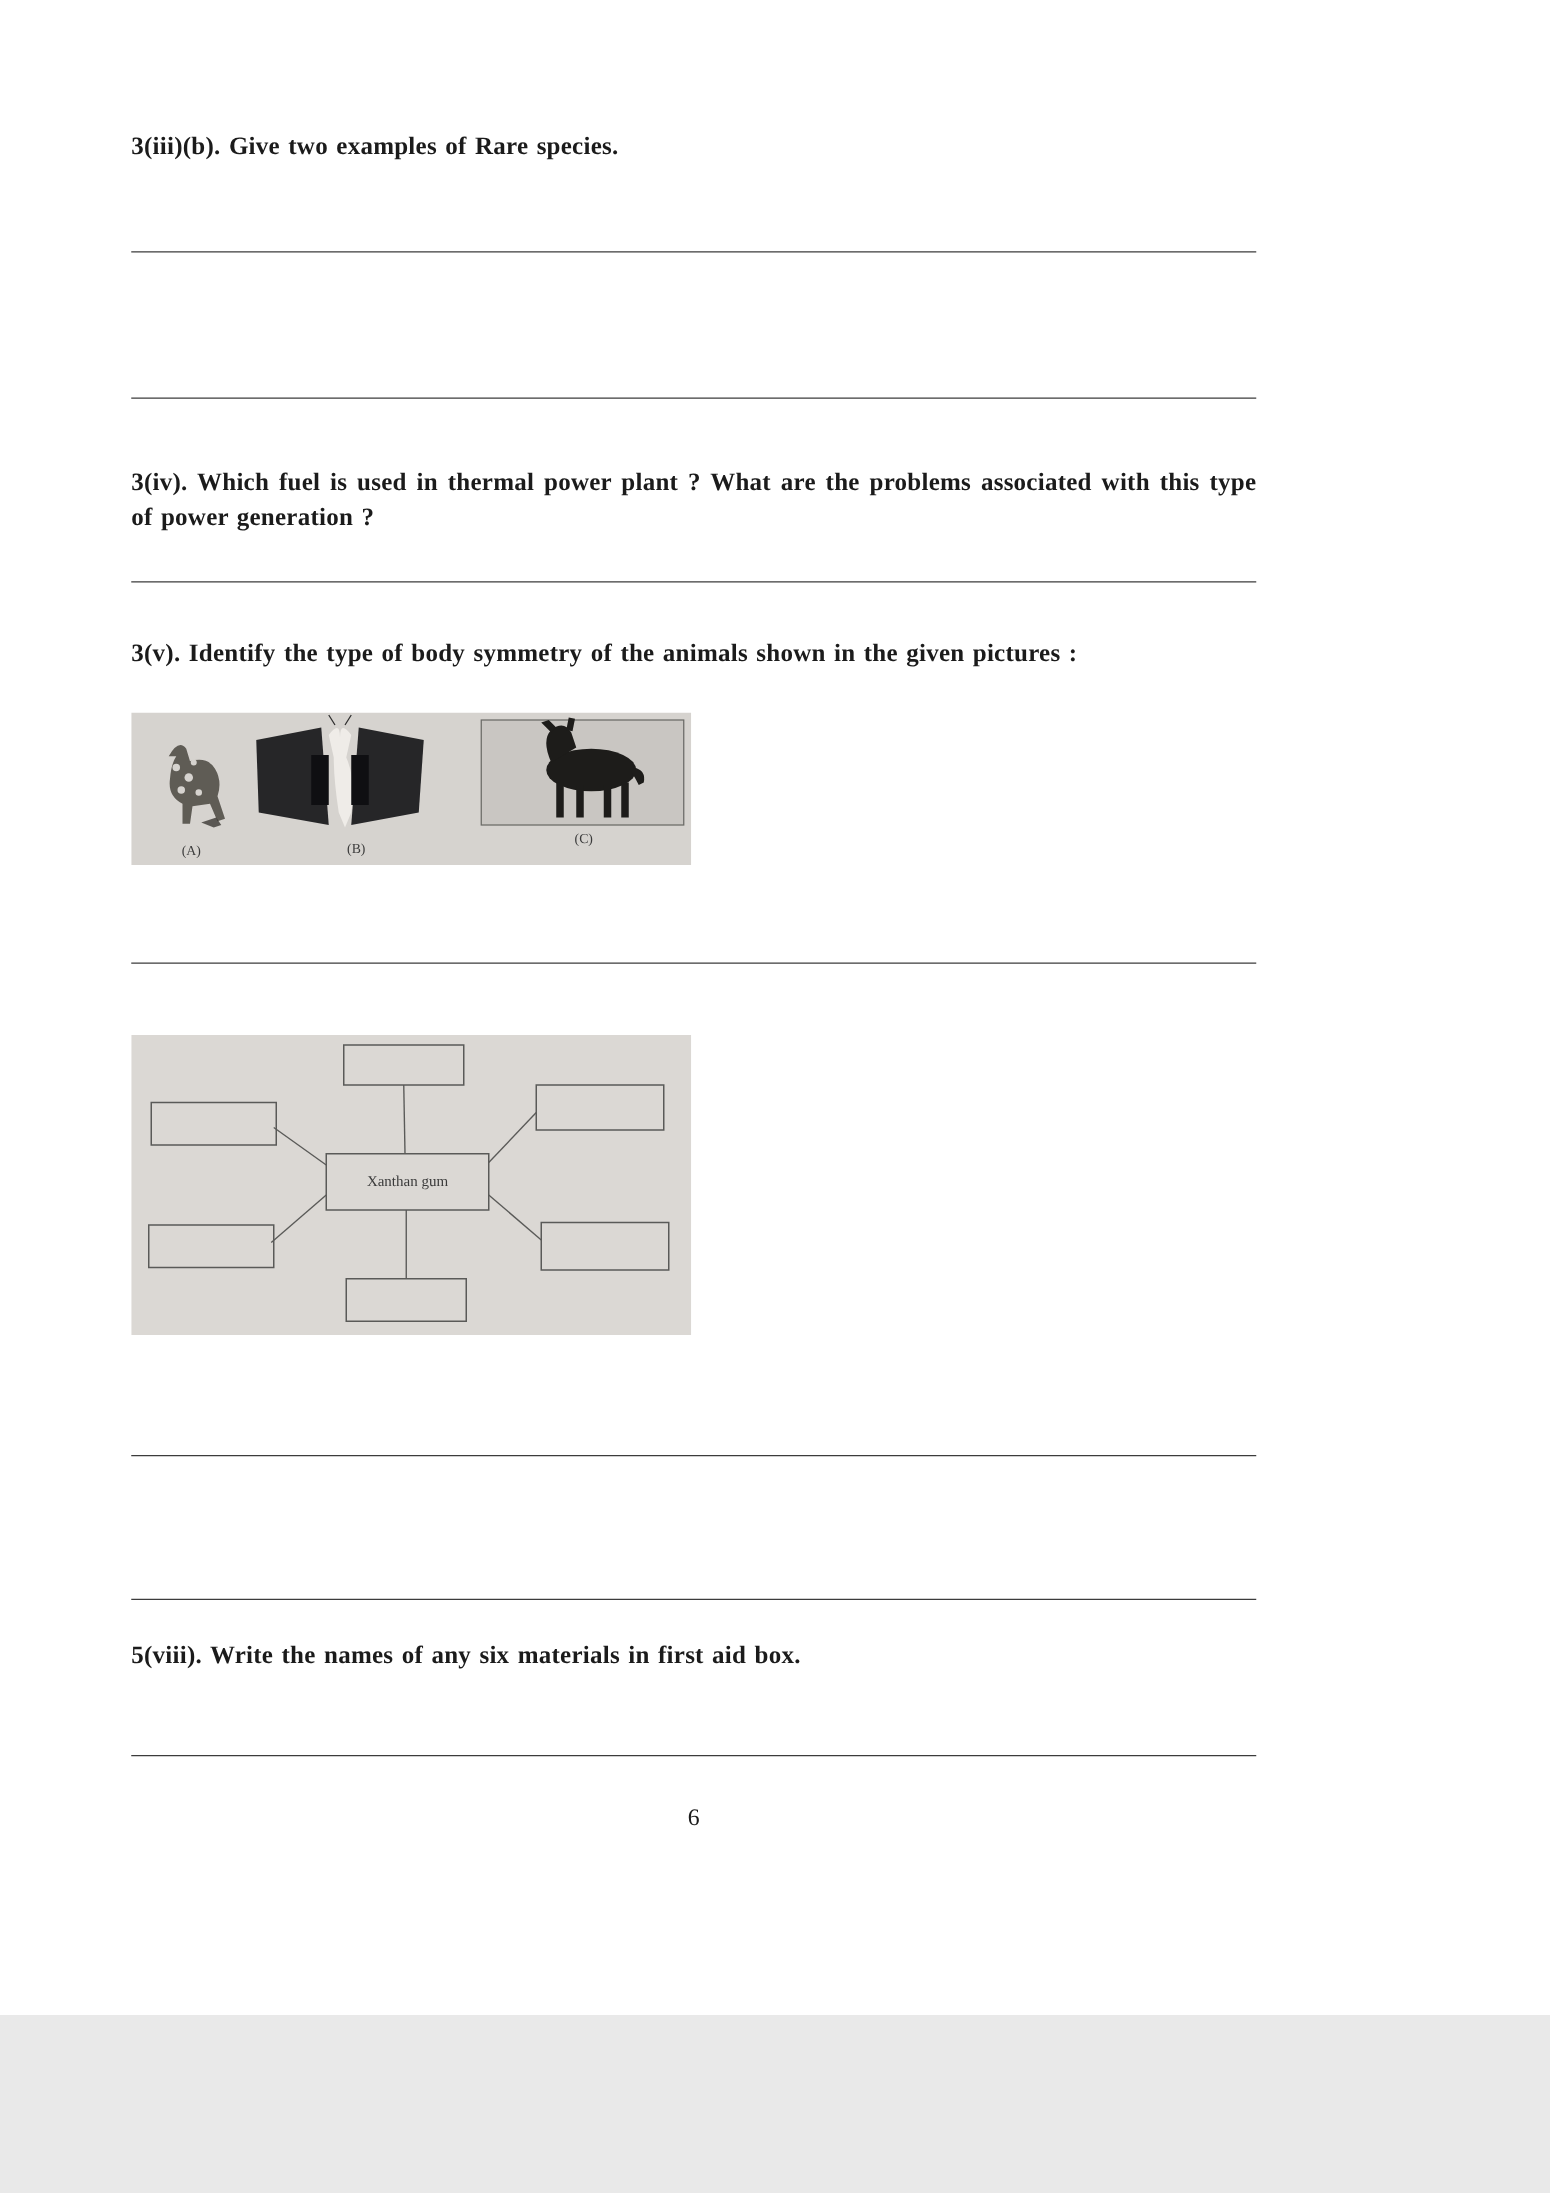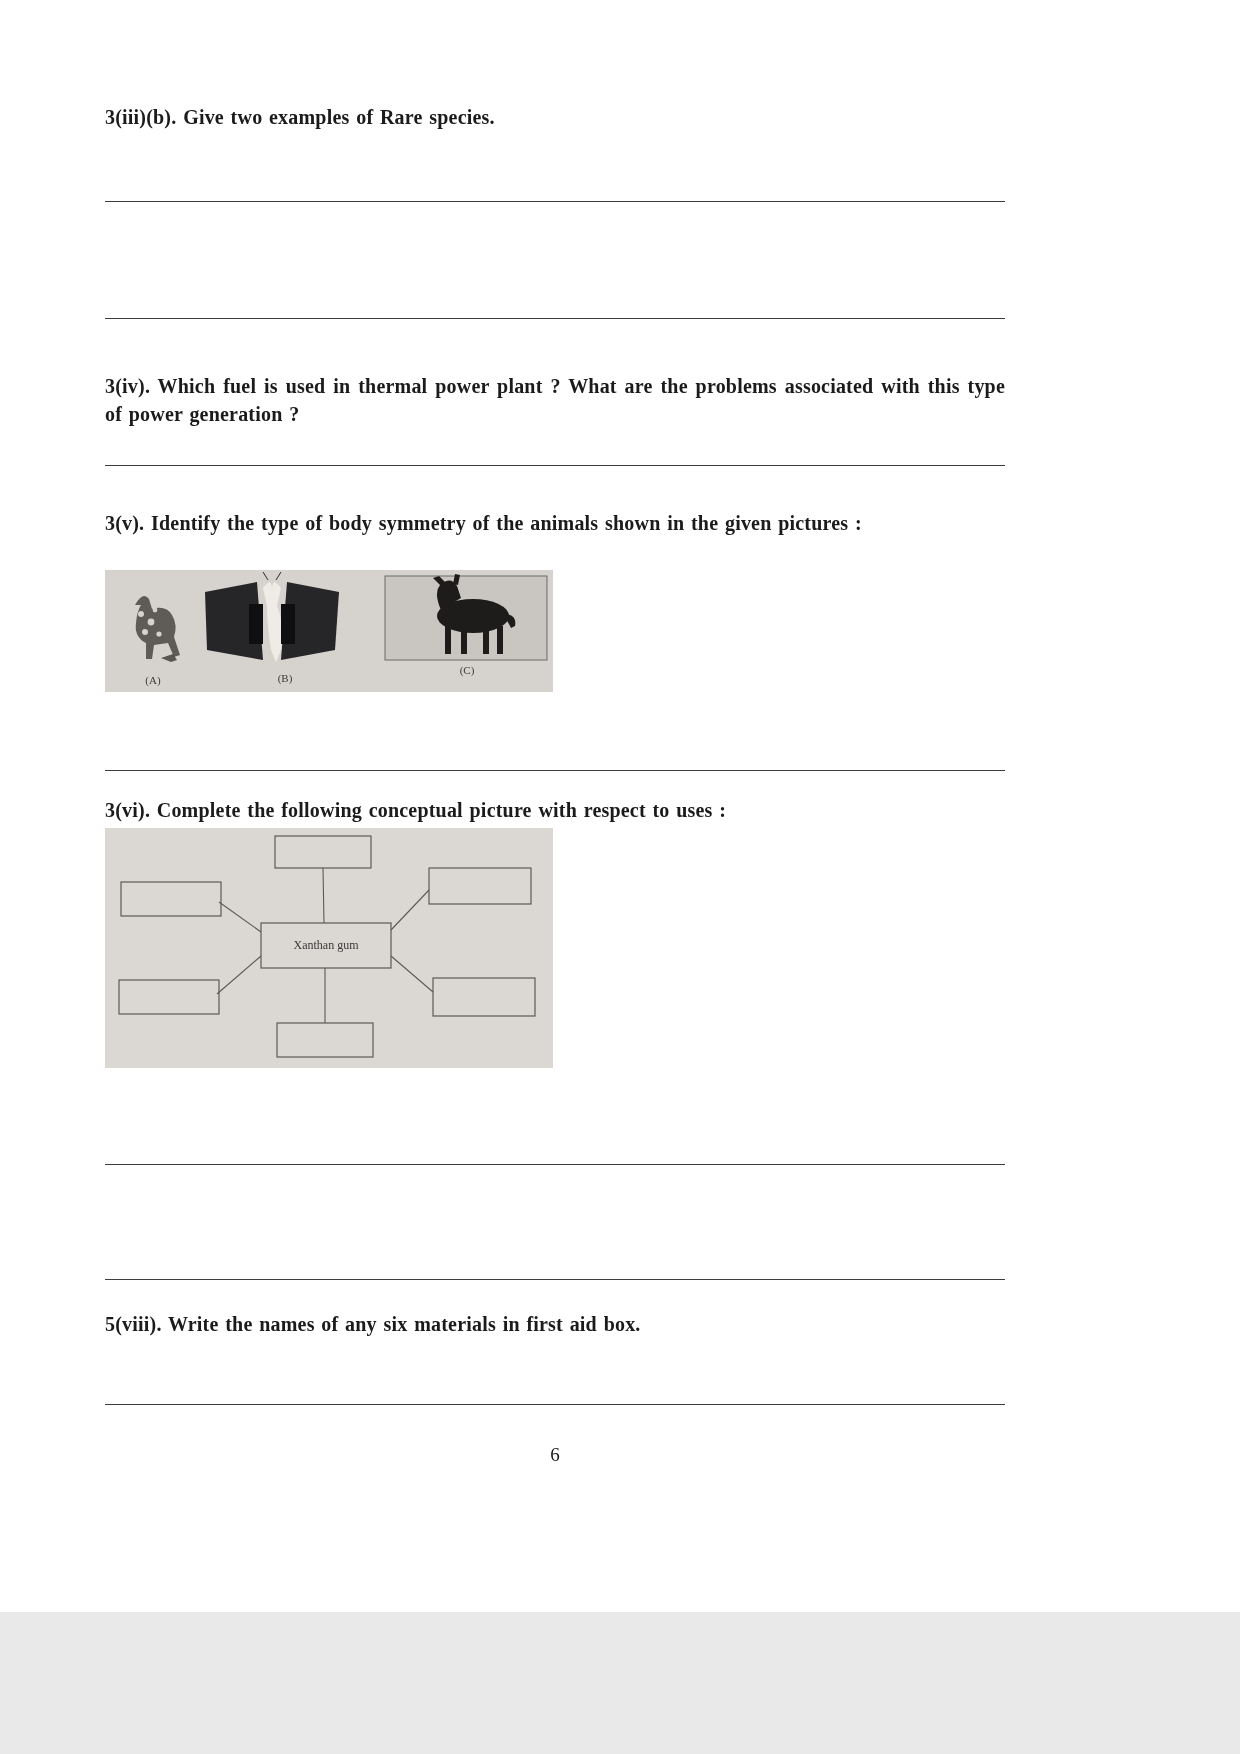--- a/index.html
+++ b/index.html
@@ -113,21 +113,20 @@
         <path d="M336 16 l-8 -8 6 -2 6 6 z" fill="#1d1c1a"></path>
         <path d="M348 14 l2 -10 5 1 -2 10 z" fill="#1d1c1a"></path>
         <path d="M402 44 q10 2 8 12 l-4 2 q-4 -8 -6 -10 z" fill="#1d1c1a"></path>
       </g>
       <text class="fig-label" x="362" y="104" text-anchor="middle">(C)</text>
     </svg>
   </div>
 
   <div class="answer-line" style="top:770px;"></div>
 
-  <div class="question" style="top:796px;">3(vi). Complete the following conceptual picture with respect to uses :</div>
 
   <div class="figure" style="top:828px;">
     <svg width="448" height="240" viewBox="0 0 448 240">
       <rect class="scan-bg-b" x="0" y="0" width="448" height="240"></rect>
 
       <line class="diag-line" x1="219" y1="95" x2="218" y2="40"></line>
       <line class="diag-line" x1="156" y1="104" x2="114" y2="74"></line>
       <line class="diag-line" x1="286" y1="102" x2="324" y2="62"></line>
       <line class="diag-line" x1="156" y1="128" x2="112" y2="166"></line>
       <line class="diag-line" x1="286" y1="128" x2="328" y2="164"></line>

